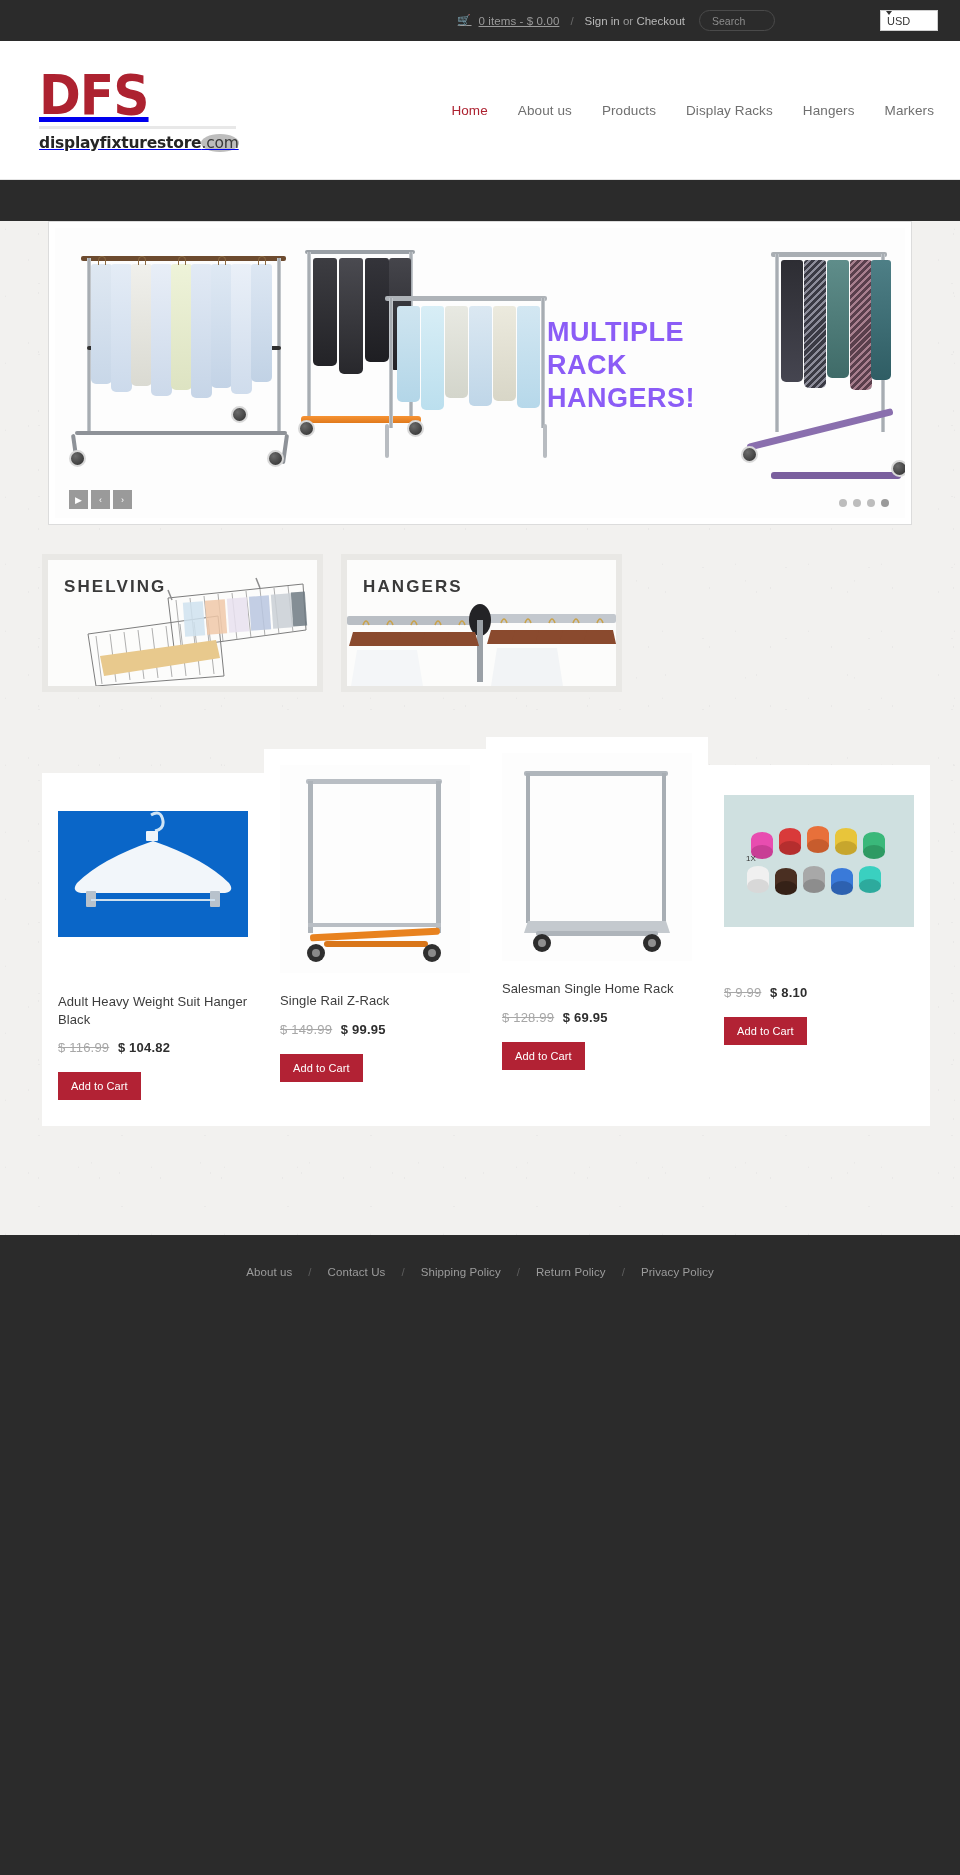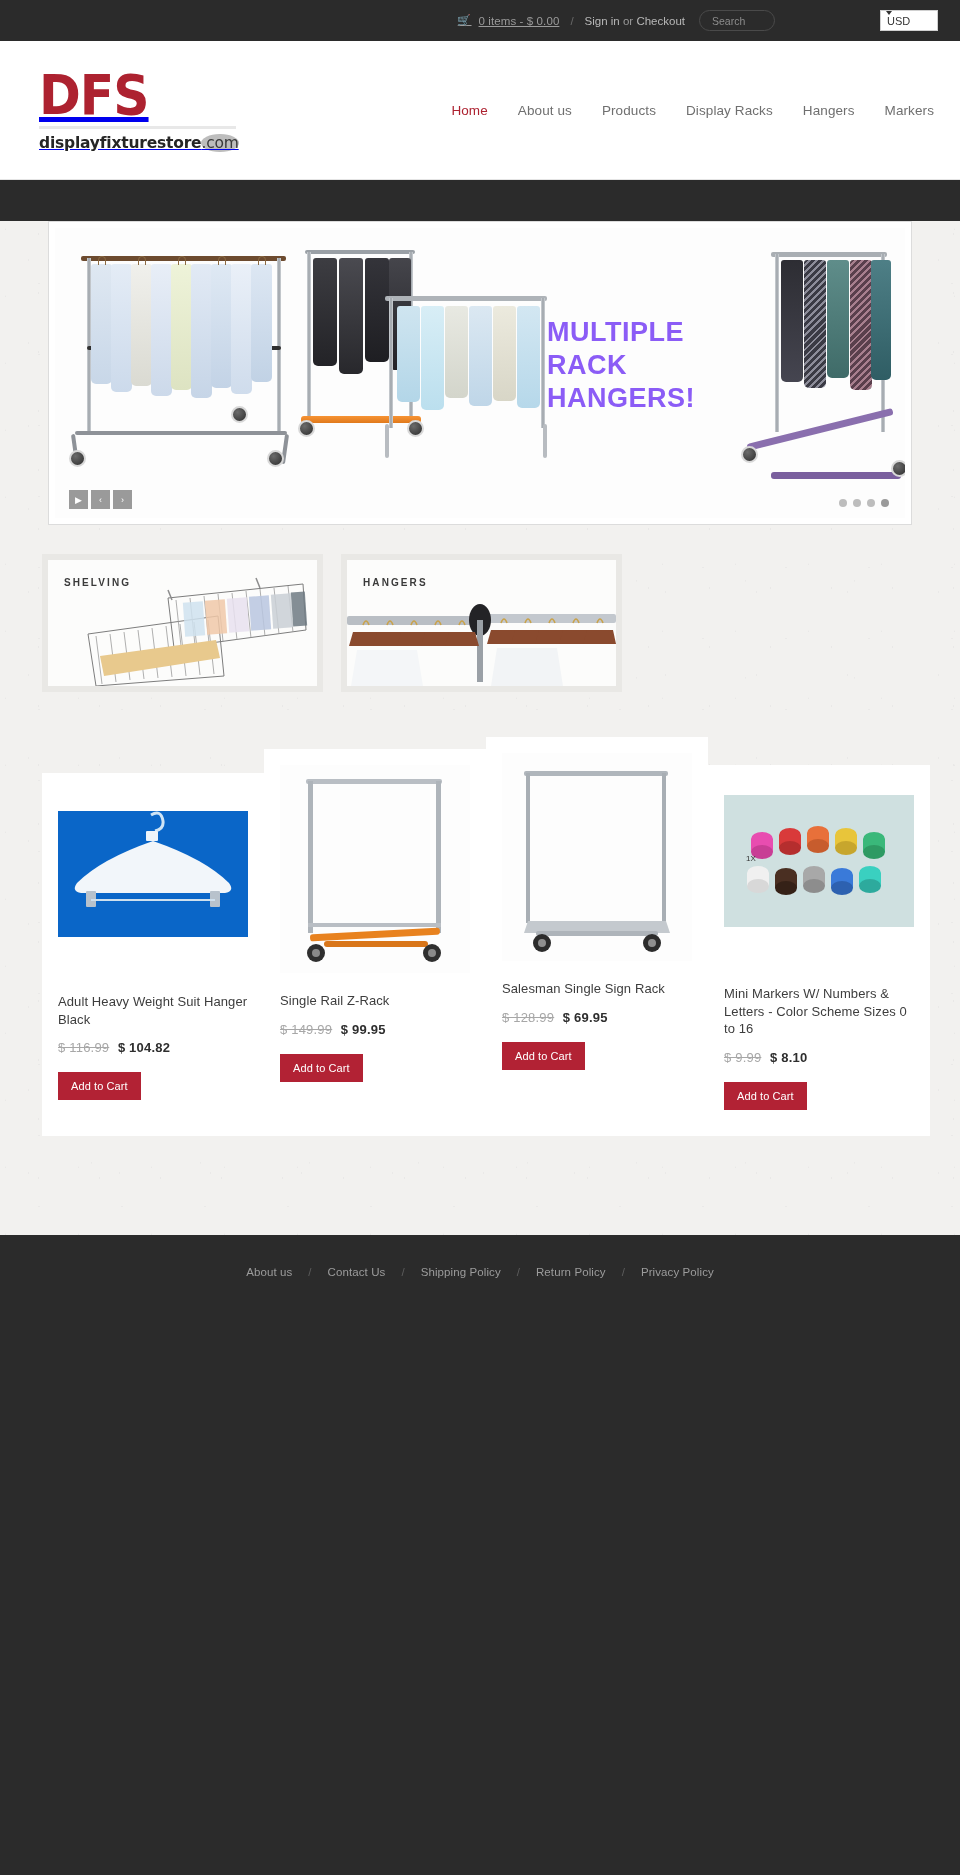--- a/index.html
+++ b/index.html
@@ -236,21 +236,21 @@
   }
   .cat-in {
     width: 100%; height: 100%;
     background: #fcfcfb;
     position: relative;
     overflow: hidden;
   }
   .cat-label {
     position: absolute;
     left: 16px; top: 17px;
-    font-size: 10px;
+    font-size: 17px;
     font-weight: bold;
     letter-spacing: 2.1px;
     color: #3a3a3a;
     z-index: 4;
   }
 
   
   .products {
     display: flex;
     margin: 45px 0 0 42px;
@@ -599,21 +599,21 @@
           <rect x="160" y="20" width="4" height="150" fill="#a8aeb4"></rect>
           <path d="M26 168 L164 168 L168 180 L22 180 Z" fill="#c4c9ce"></path>
           <rect x="34" y="178" width="122" height="5" fill="#aeb4ba" rx="2"></rect>
           <circle cx="40" cy="190" r="9" fill="#2c2c2c"></circle>
           <circle cx="40" cy="190" r="4" fill="#8f8f8f"></circle>
           <circle cx="150" cy="190" r="9" fill="#2c2c2c"></circle>
           <circle cx="150" cy="190" r="4" fill="#8f8f8f"></circle>
         </svg>
       </div>
       <div class="pinfo">
-        <div class="ptitle">Salesman Single Sign Rack</div>
+        <div class="ptitle">Salesman Single Home Rack</div>
         <div class="prices">
           <span class="pold">$ 128.99</span>
           <span class="pnew">$ 69.95</span>
         </div>
         <button class="addcart">Add to Cart</button>
       </div>
     </div>
 
     <div class="pcard p4">
       <div class="pimg">
@@ -650,21 +650,20 @@
               <rect x="107" y="80" width="22" height="13" fill="#3a7ad9"></rect>
               <ellipse cx="118" cy="93" rx="11" ry="7" fill="#2d61b0"></ellipse>
             <ellipse cx="146" cy="78" rx="11" ry="7" fill="#3ad0c0"></ellipse>
               <rect x="135" y="78" width="22" height="13" fill="#3ad0c0"></rect>
               <ellipse cx="146" cy="91" rx="11" ry="7" fill="#2daa9d"></ellipse>
           </g>
           <text x="22" y="66" font-size="8" fill="#333" font-family="Liberation Sans, sans-serif">1X</text>
         </svg>
       </div>
       <div class="pinfo">
-        <div class="ptitle">Mini Markers W/ Numbers &amp; Letters - Color Scheme Sizes 0 to 16</div>
         <div class="prices">
           <span class="pold">$ 9.99</span>
           <span class="pnew">$ 8.10</span>
         </div>
         <button class="addcart">Add to Cart</button>
       </div>
     </div>
 
   </div>
 </div>

